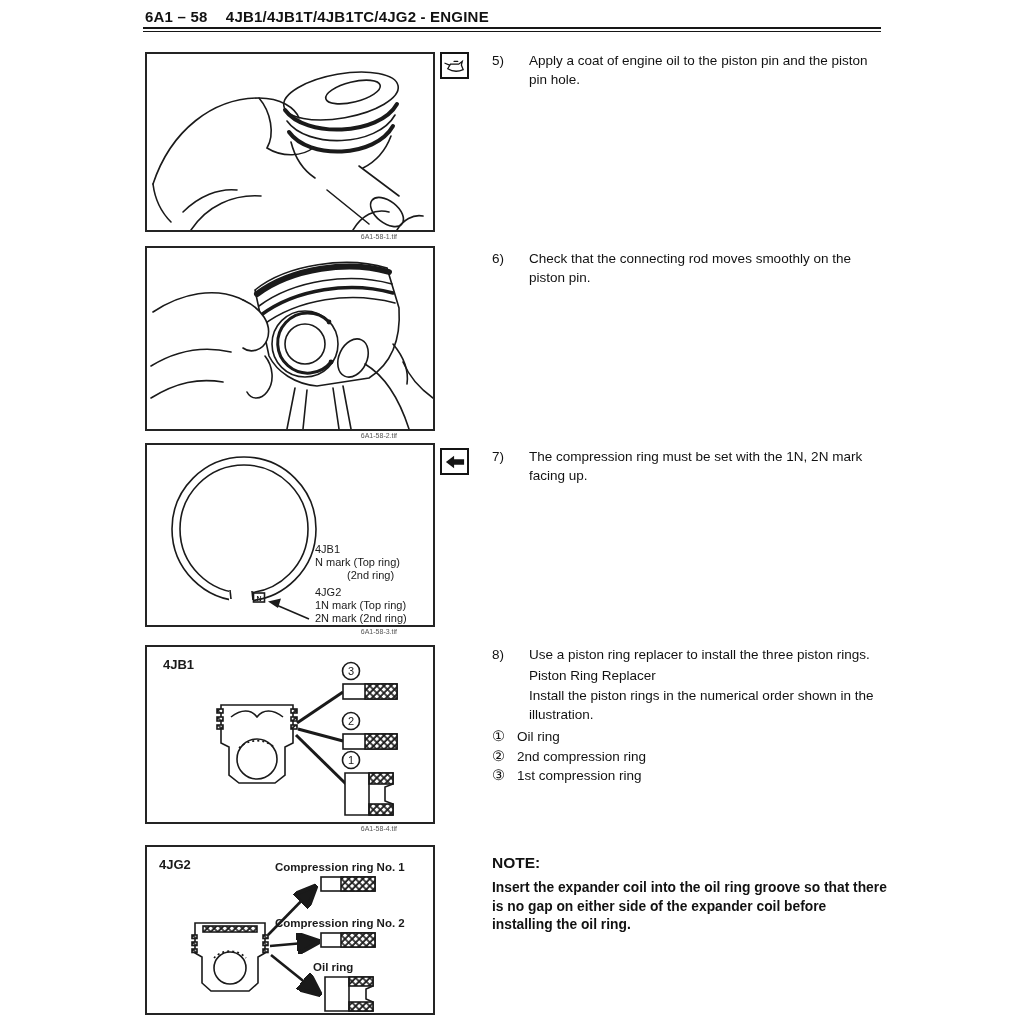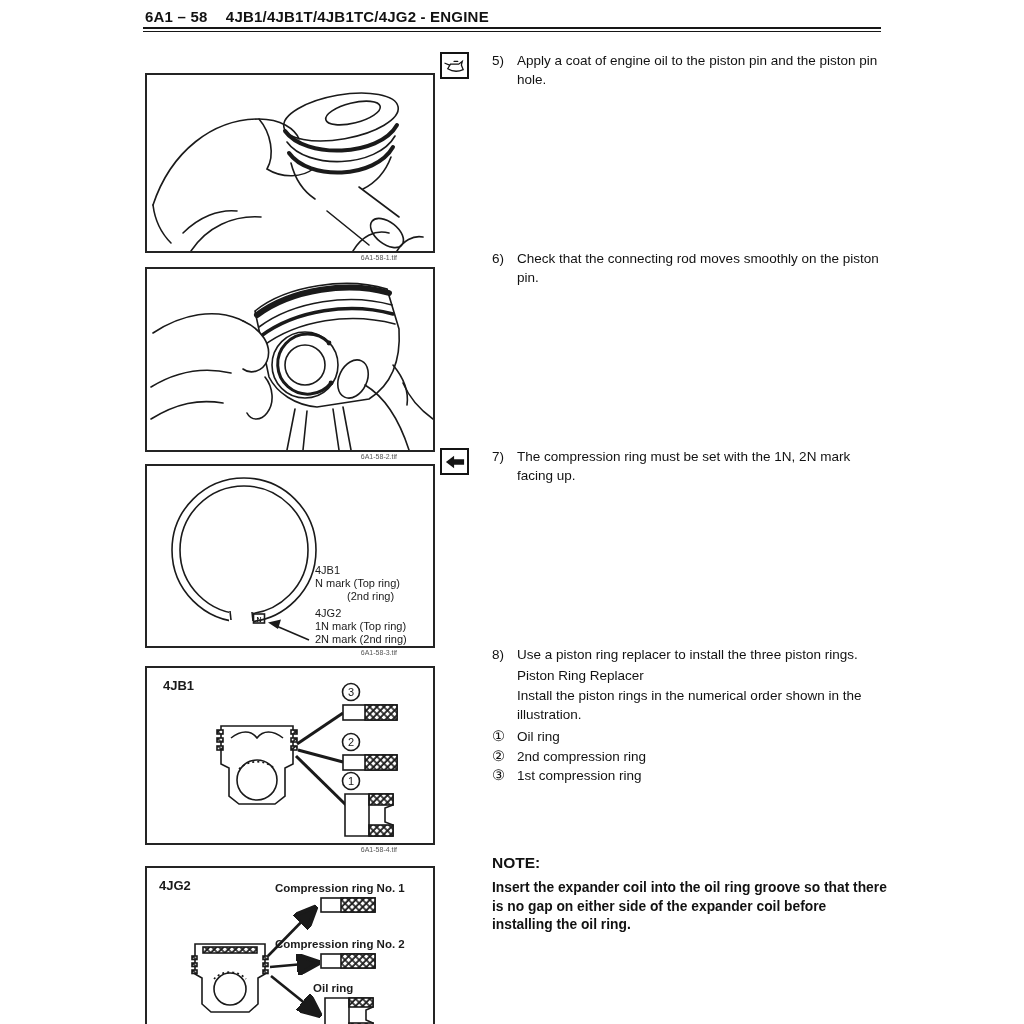--- a/index.html
+++ b/index.html
@@ -5,30 +5,30 @@
   html,body{margin:0;padding:0;}
   body{
     width:1024px;height:1024px;position:relative;background:#ffffff;
     font-family:"Liberation Sans", sans-serif;color:#121212;overflow:hidden;
   }
   
   .page-header{position:absolute;left:145px;top:8px;font-size:15px;font-weight:bold;letter-spacing:.2px;white-space:nowrap;}
   .page-header .code{margin-right:14px;}
   .header-rule{position:absolute;left:143px;top:27px;width:738px;height:2px;border-top:2px solid #161616;border-bottom:1px solid #161616;}
   
-  .figure{position:absolute;left:145px;width:254px;margin-top:21px;}
+  .figure{position:absolute;left:145px;width:254px;}
   .fig-box{border:2px solid #242424;background:#fff;box-sizing:border-box;width:290px;overflow:hidden;}
   .fig-caption{text-align:right;font-size:7px;line-height:10px;color:#555;padding-right:2px;}
   svg{display:block;}
   
   .step{position:absolute;display:flex;align-items:flex-start;font-size:13.5px;line-height:18.5px;}
   .icon-box{width:29px;height:27px;border:2px solid #141414;box-sizing:border-box;display:flex;align-items:center;justify-content:center;margin-right:23px;flex:none;background:#fff;}
   .step-num{width:25px;flex:none;}
   .step-body{width:362px;}
-  .step-body p{margin:0 0 2px 0;}
+  .step-body p{margin:0 0 2px 12px;}
   .circ-list{margin-left:-25px;margin-top:3px;}
   .circ-row{display:flex;align-items:baseline;line-height:19.5px;}
   .circ-marker{width:25px;flex:none;font-size:14.5px;}
   
   .note{position:absolute;left:492px;top:842px;width:396px;}
   .note-title{font-size:15.5px;font-weight:bold;margin:12px 0 7px 0;}
   .note p{font-size:13.8px;font-weight:bold;line-height:18.5px;margin:0;}
 </style>
 </head>
 <body>

